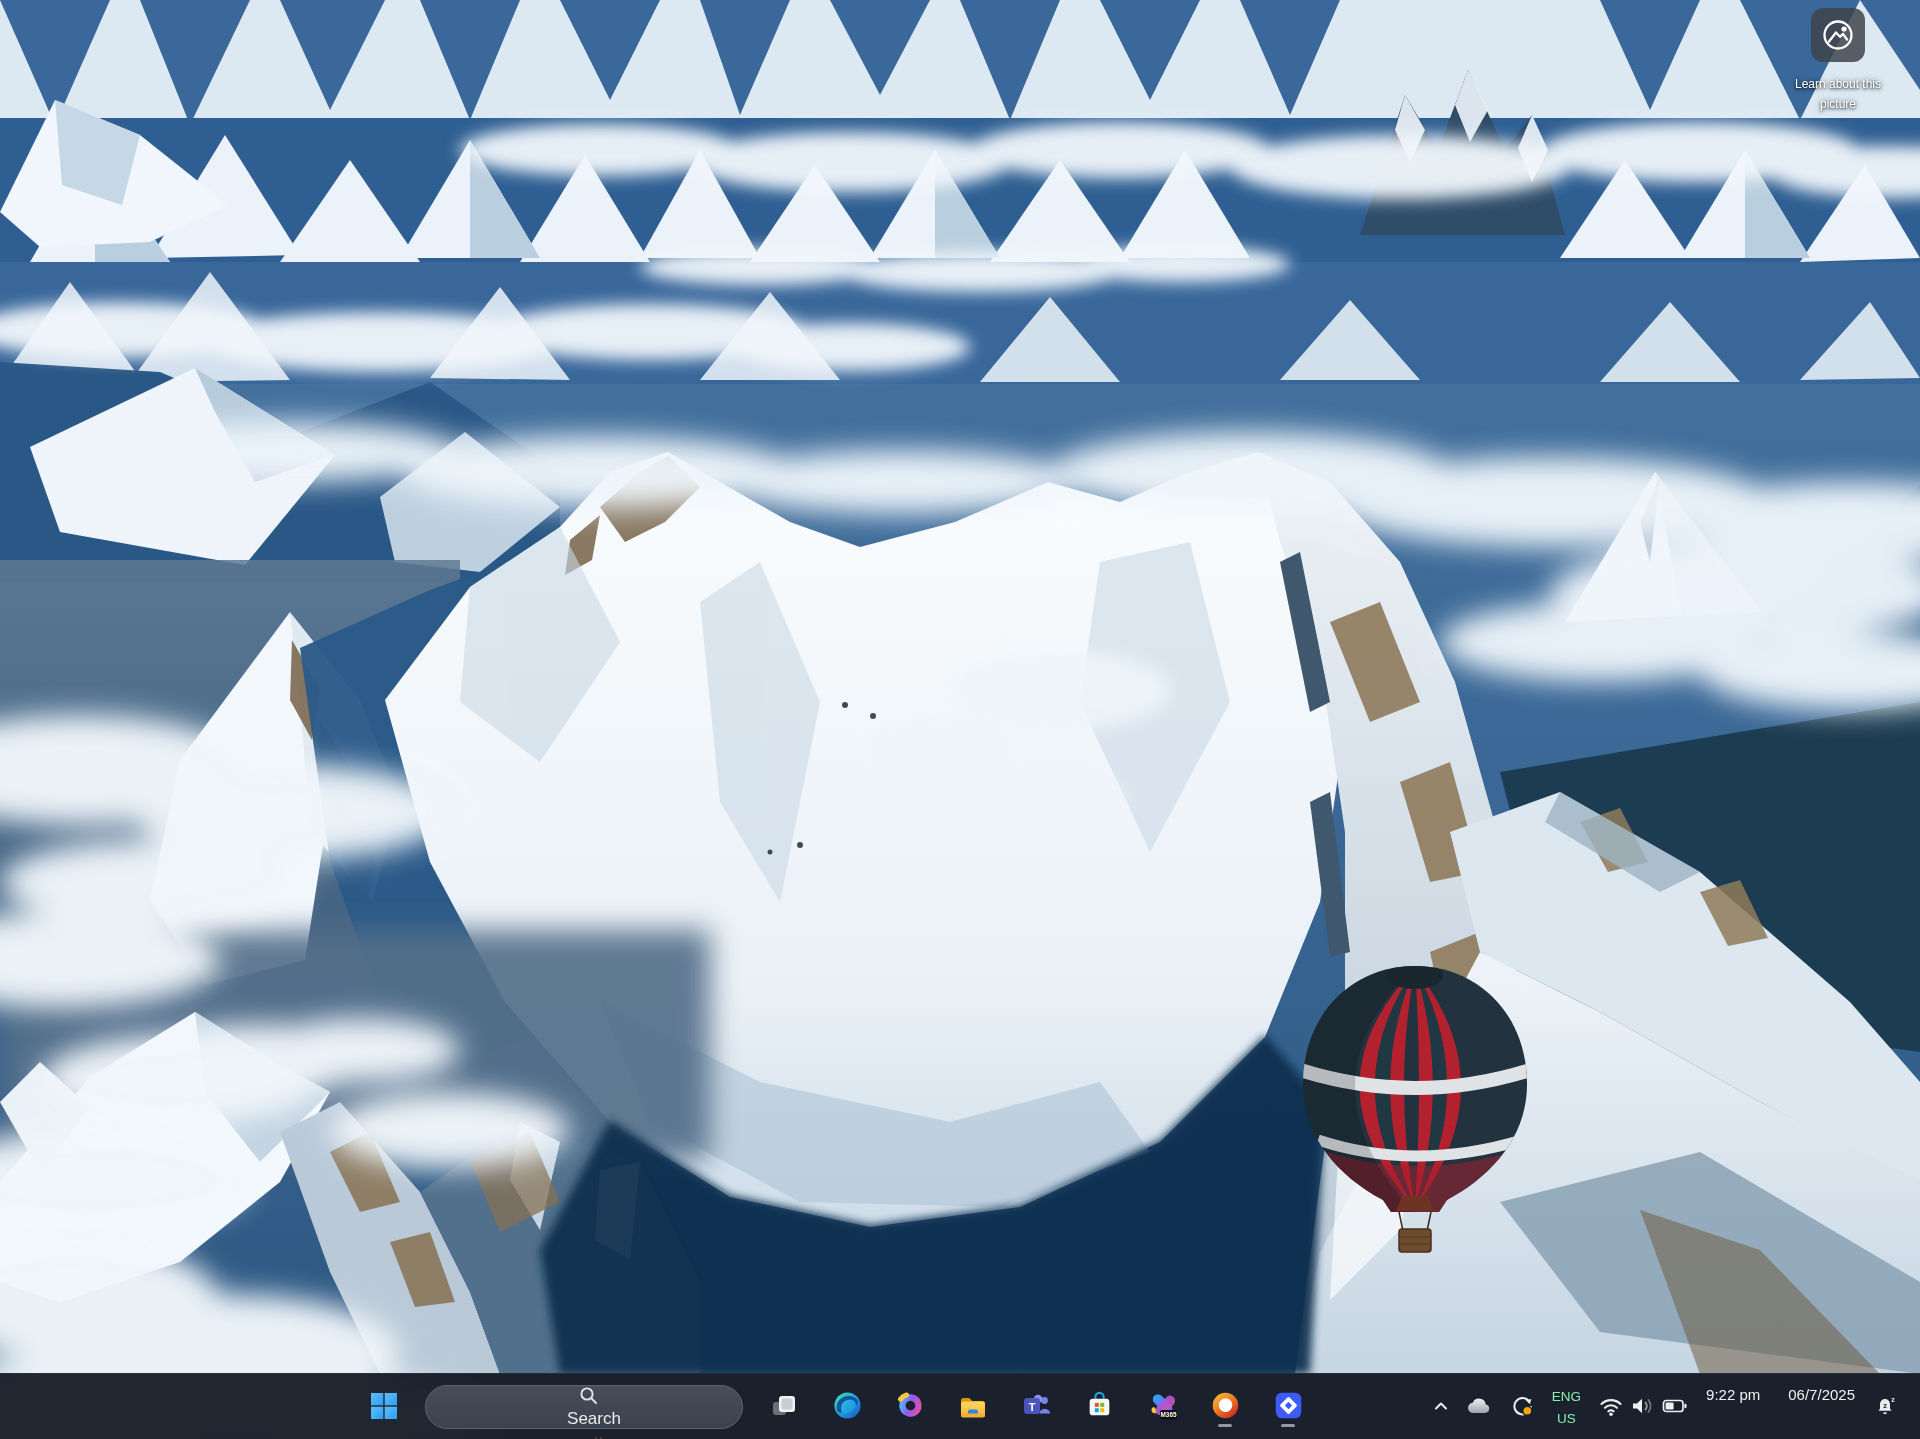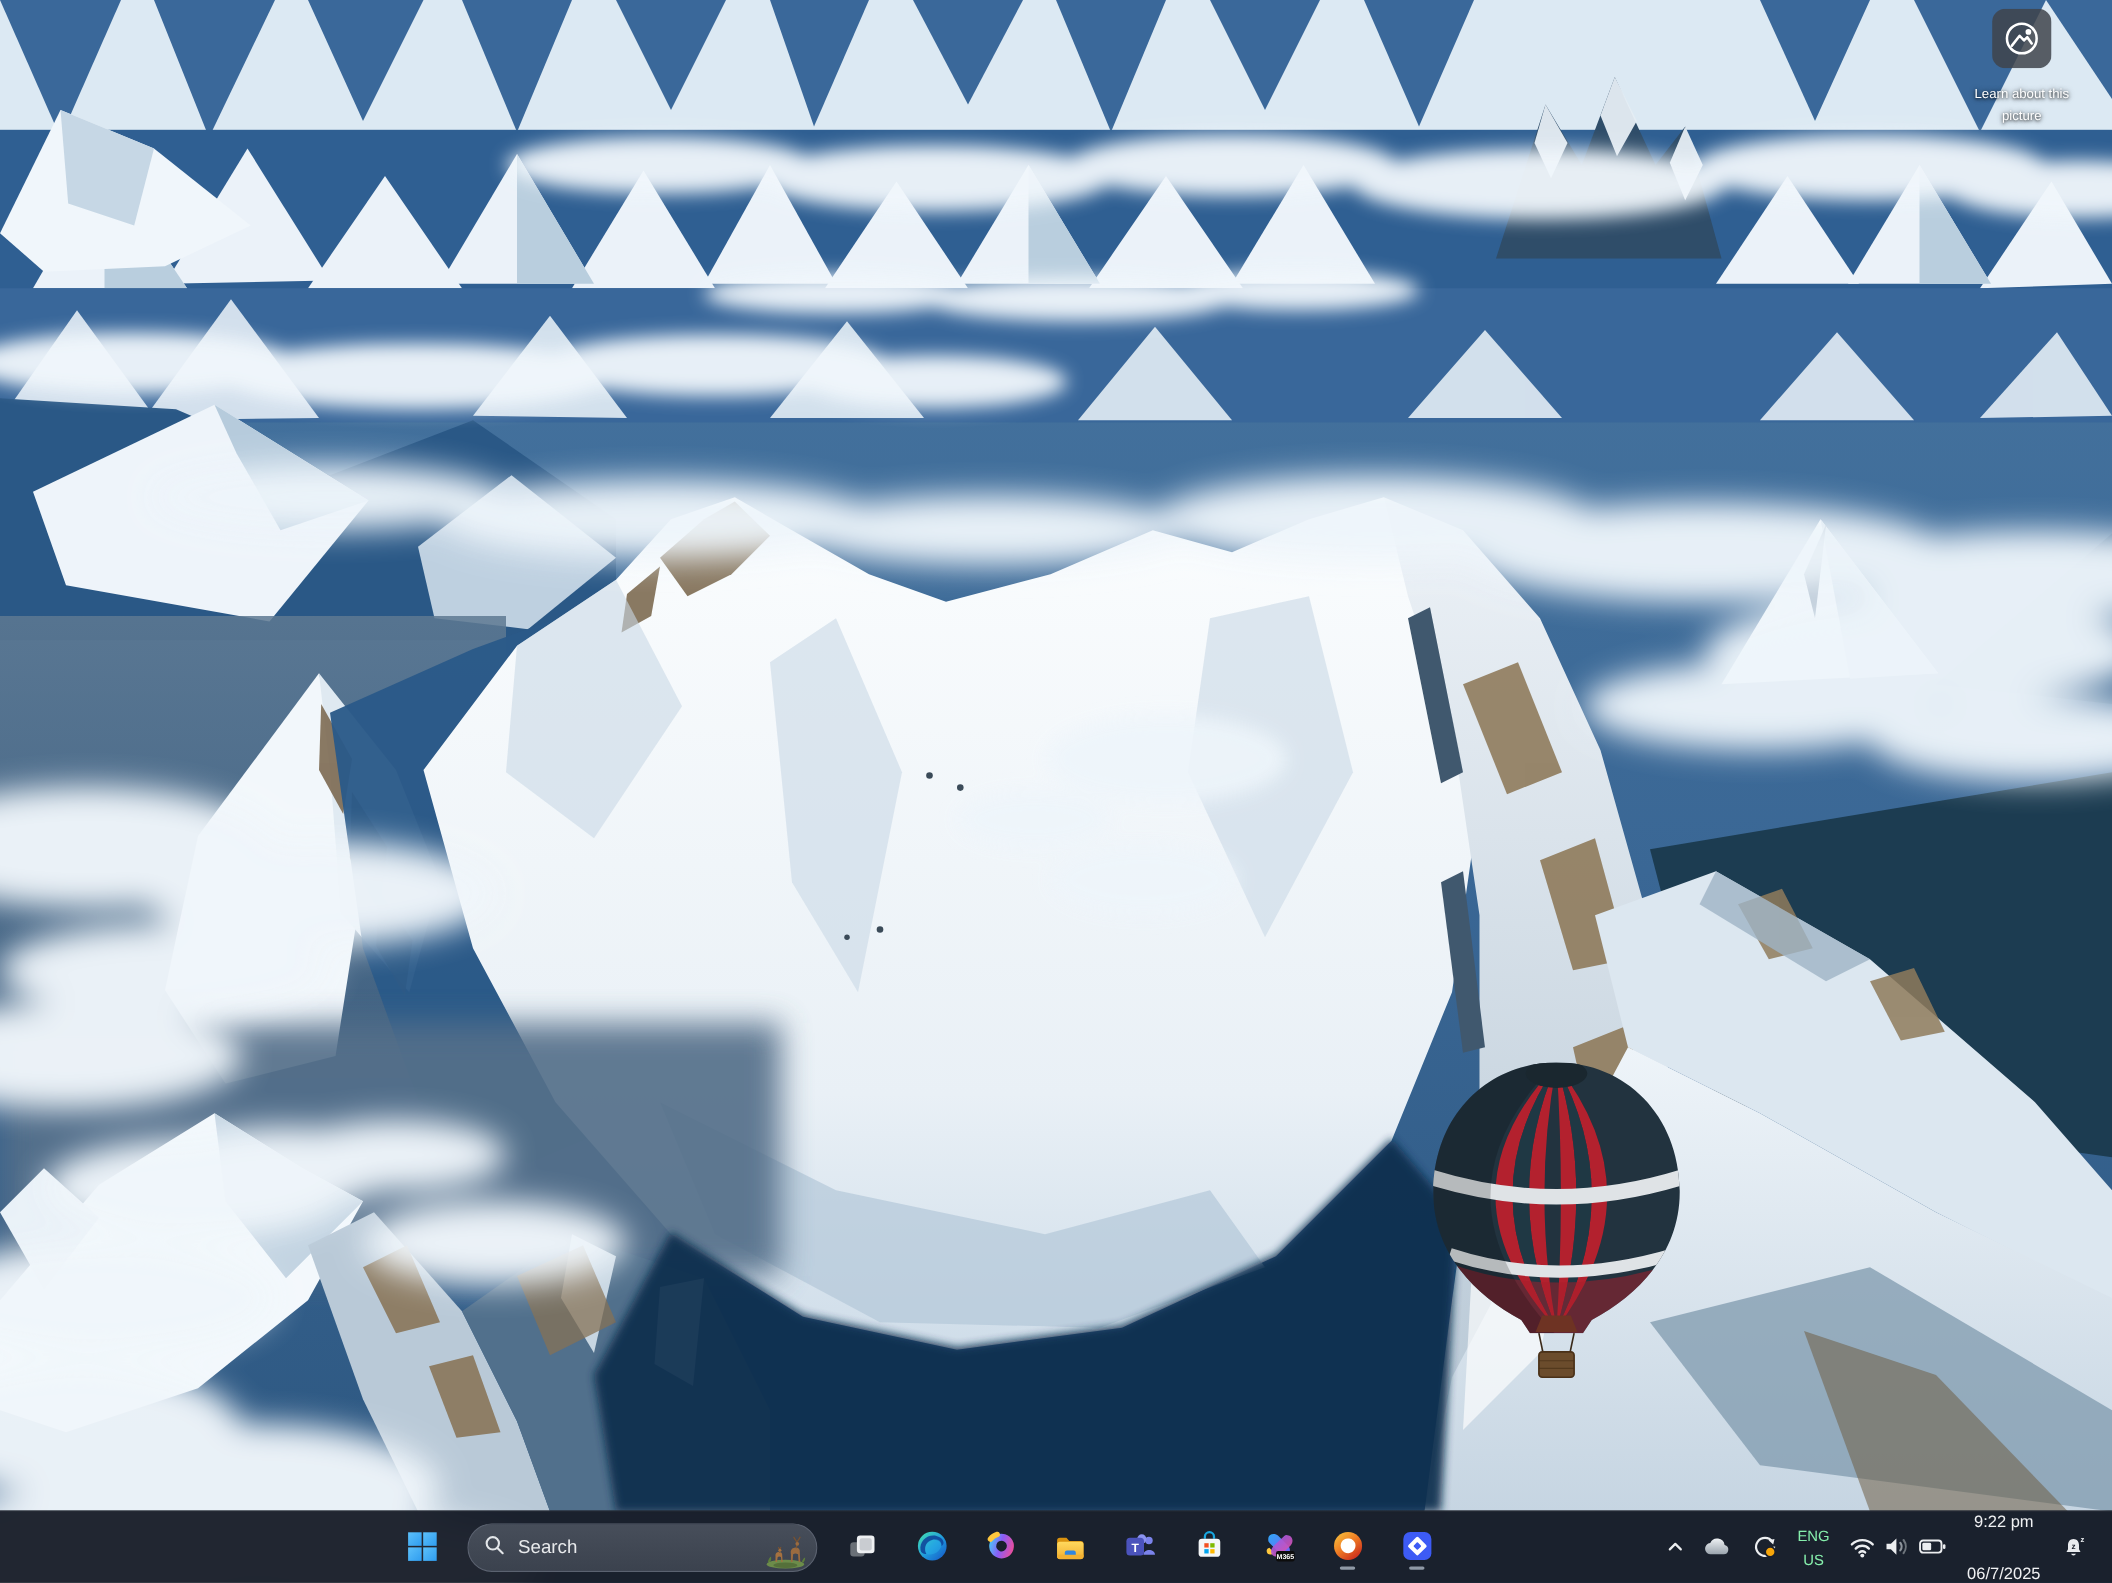--- a/index.html
+++ b/index.html
@@ -41,36 +41,36 @@
     position:relative;cursor:pointer;
   }
   .run-dot{
     position:absolute;bottom:2px;left:50%;transform:translateX(-50%);
     width:14px;height:3px;border-radius:2px;background:#8f99a6;
   }
   .search-pill{
     height:44px;width:318px;border-radius:22px;
     background:linear-gradient(#474e5a,#3b424e);
     border:1px solid #5b6270;box-sizing:border-box;
-    display:flex;align-items:center;padding:0 6px 0 14px;cursor:pointer;
+    display:flex;align-items:center;padding:0 6px 0 14px;cursor:pointer;flex-direction:column;
   }
   .search-text{color:#e8eaec;font-size:17px;margin-left:12px;flex:1;}
   .search-img{width:44px;height:40px;display:flex;align-items:flex-end;justify-content:center;}
 
   .tb-tray{
     position:absolute;right:0;top:0;height:66px;
     display:flex;align-items:center;gap:4px;padding-right:14px;
   }
   .tray-btn{
     border:none;background:transparent;color:#eceef0;
     display:flex;align-items:center;justify-content:center;gap:7px;
     height:44px;padding:0 7px;border-radius:6px;cursor:pointer;
   }
   .lang{display:flex;flex-direction:column;align-items:center;line-height:15px;font-size:13.5px;color:#86efac;}
-  .clock{display:flex;flex-direction:column;align-items:center;line-height:19px;font-size:15px;color:#f0f1f3;gap:28px;}
+  .clock{display:flex;align-items:flex-start;line-height:19px;font-size:15px;color:#f0f1f3;gap:28px;}
 </style>
 </head>
 <body>
 
 <div class="desktop">
 
   <div class="wallpaper">
   <svg viewBox="0 0 1920 1439" preserveAspectRatio="none">
     <defs>
       <linearGradient id="base" x1="0" y1="0" x2="0" y2="1">

